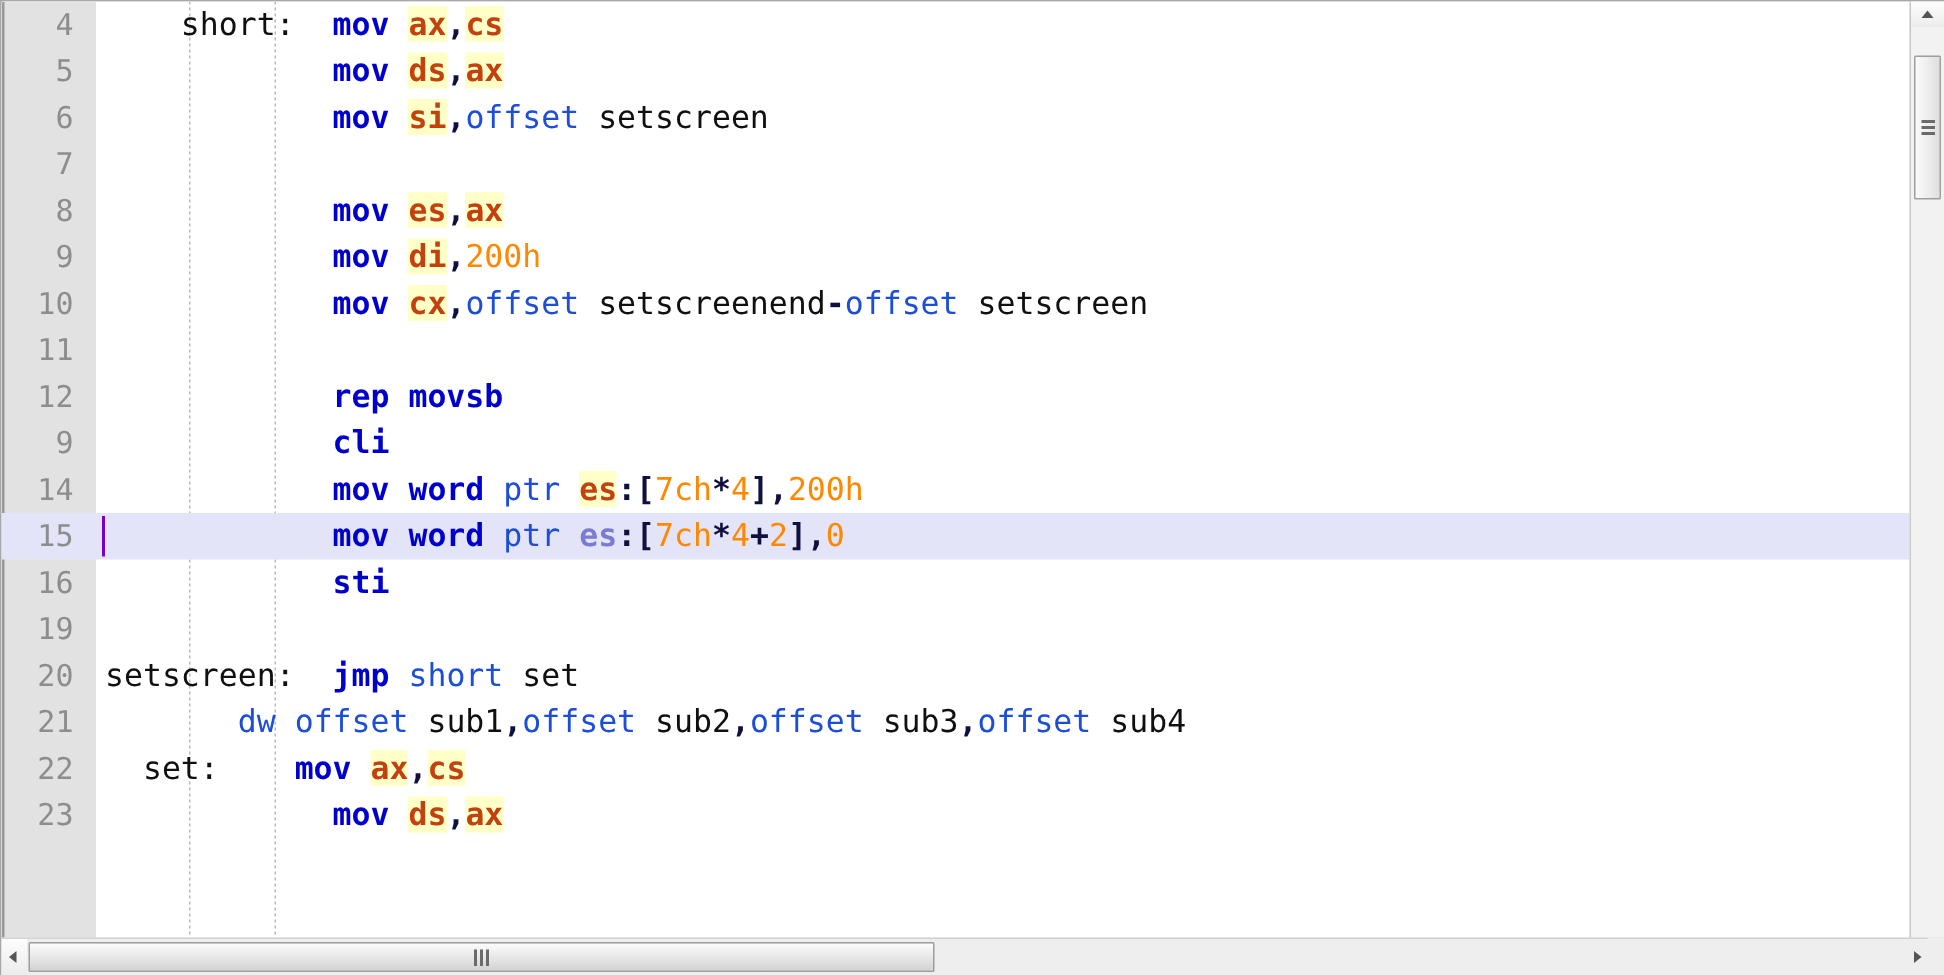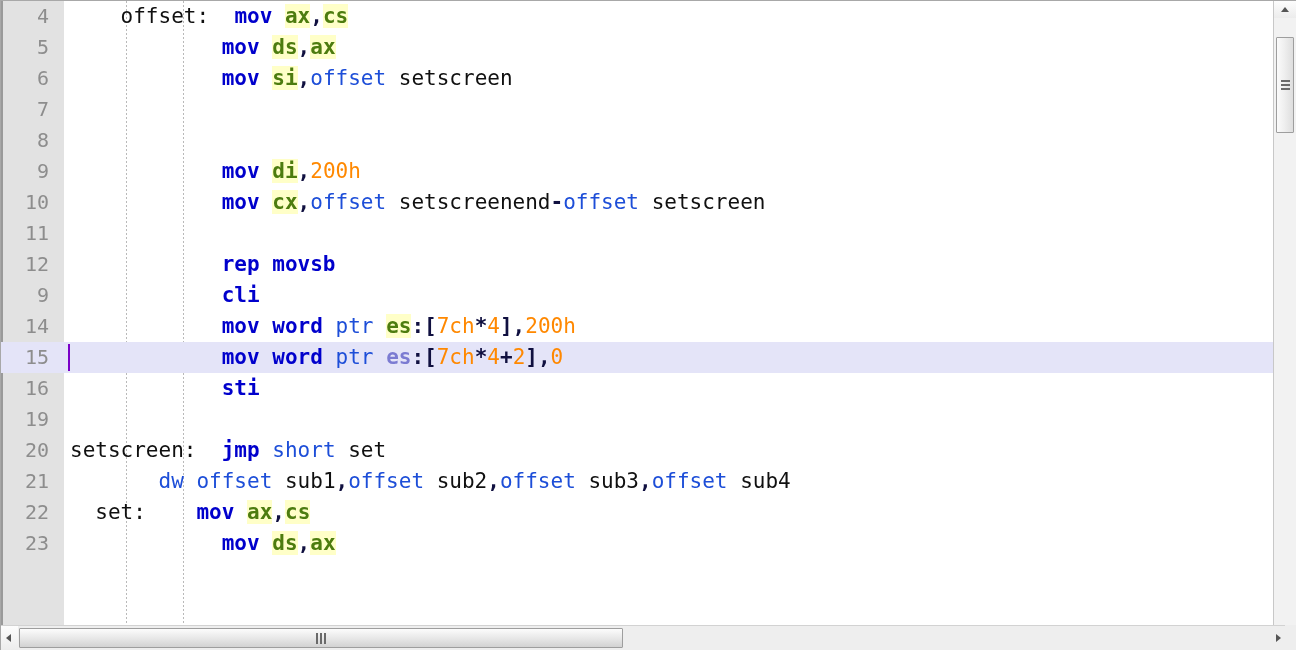--- a/index.html
+++ b/index.html
@@ -109,21 +109,21 @@
     top: 2px;
     width: 2px;
     height: 27px;
     background: #7a00c8;
     z-index: 4;
   }
 
   
   .t-plain   { color: #101010; }
   .t-kw      { color: #0000cc; font-weight: bold; }
-  .t-reg     { color: #4d7c0f; font-weight: bold; background: #ffffc8; }
+  .t-reg     { color: #c2410c; font-weight: bold; background: #ffffc8; }
   .t-reg-nb  { color: #7b7bd2; font-weight: bold; }
   .t-dir     { color: #1d4ed8; }
   .t-num     { color: #ff8800; }
   .t-punc    { color: #101040; font-weight: bold; }
 
   
   #vscroll {
     position: absolute;
     right: 0;
     top: 0;
@@ -246,25 +246,25 @@
 <div id="editor-window">
 
   <div id="code-area">
     <div id="gutter"></div>
     <div id="gutter-edge"></div>
 
     <div class="indent-guide" id="guide-1"></div>
     <div class="indent-guide" id="guide-2"></div>
 
     <div id="lines">
-        <div class="code-line"><span class="lineno">4</span><span class="code-text"><span class="t-plain">    offset:  </span><span class="t-kw">mov</span><span class="t-plain"> </span><span class="t-reg">ax</span><span class="t-punc">,</span><span class="t-reg">cs</span></span></div>
+        <div class="code-line"><span class="lineno">4</span><span class="code-text"><span class="t-plain">    short:  </span><span class="t-kw">mov</span><span class="t-plain"> </span><span class="t-reg">ax</span><span class="t-punc">,</span><span class="t-reg">cs</span></span></div>
         <div class="code-line"><span class="lineno">5</span><span class="code-text"><span class="t-plain">            </span><span class="t-kw">mov</span><span class="t-plain"> </span><span class="t-reg">ds</span><span class="t-punc">,</span><span class="t-reg">ax</span></span></div>
         <div class="code-line"><span class="lineno">6</span><span class="code-text"><span class="t-plain">            </span><span class="t-kw">mov</span><span class="t-plain"> </span><span class="t-reg">si</span><span class="t-punc">,</span><span class="t-dir">offset</span><span class="t-plain"> setscreen</span></span></div>
         <div class="code-line"><span class="lineno">7</span></div>
-        <div class="code-line"><span class="lineno">8</span></div>
+        <div class="code-line"><span class="lineno">8</span><span class="code-text"><span class="t-plain">            </span><span class="t-kw">mov</span><span class="t-plain"> </span><span class="t-reg">es</span><span class="t-punc">,</span><span class="t-reg">ax</span></span></div>
         <div class="code-line"><span class="lineno">9</span><span class="code-text"><span class="t-plain">            </span><span class="t-kw">mov</span><span class="t-plain"> </span><span class="t-reg">di</span><span class="t-punc">,</span><span class="t-num">200h</span></span></div>
         <div class="code-line"><span class="lineno">10</span><span class="code-text"><span class="t-plain">            </span><span class="t-kw">mov</span><span class="t-plain"> </span><span class="t-reg">cx</span><span class="t-punc">,</span><span class="t-dir">offset</span><span class="t-plain"> setscreenend</span><span class="t-punc">-</span><span class="t-dir">offset</span><span class="t-plain"> setscreen</span></span></div>
         <div class="code-line"><span class="lineno">11</span></div>
         <div class="code-line"><span class="lineno">12</span><span class="code-text"><span class="t-plain">            </span><span class="t-kw">rep movsb</span></span></div>
         <div class="code-line"><span class="lineno">9</span><span class="code-text"><span class="t-plain">            </span><span class="t-kw">cli</span></span></div>
         <div class="code-line"><span class="lineno">14</span><span class="code-text"><span class="t-plain">            </span><span class="t-kw">mov word</span><span class="t-plain"> </span><span class="t-dir">ptr</span><span class="t-plain"> </span><span class="t-reg">es</span><span class="t-punc">:[</span><span class="t-num">7ch</span><span class="t-punc">*</span><span class="t-num">4</span><span class="t-punc">],</span><span class="t-num">200h</span></span></div>
         <div class="code-line current"><span class="lineno">15</span><span class="caret"></span><span class="code-text"><span class="t-plain">            </span><span class="t-kw">mov word</span><span class="t-plain"> </span><span class="t-dir">ptr</span><span class="t-plain"> </span><span class="t-reg-nb">es</span><span class="t-punc">:[</span><span class="t-num">7ch</span><span class="t-punc">*</span><span class="t-num">4</span><span class="t-punc">+</span><span class="t-num">2</span><span class="t-punc">],</span><span class="t-num">0</span></span></div>
         <div class="code-line"><span class="lineno">16</span><span class="code-text"><span class="t-plain">            </span><span class="t-kw">sti</span></span></div>
         <div class="code-line"><span class="lineno">19</span><span class="code-text"></span></div>
         <div class="code-line"><span class="lineno">20</span><span class="code-text"><span class="t-plain">setscreen:  </span><span class="t-kw">jmp</span><span class="t-plain"> </span><span class="t-dir">short</span><span class="t-plain"> set</span></span></div>

